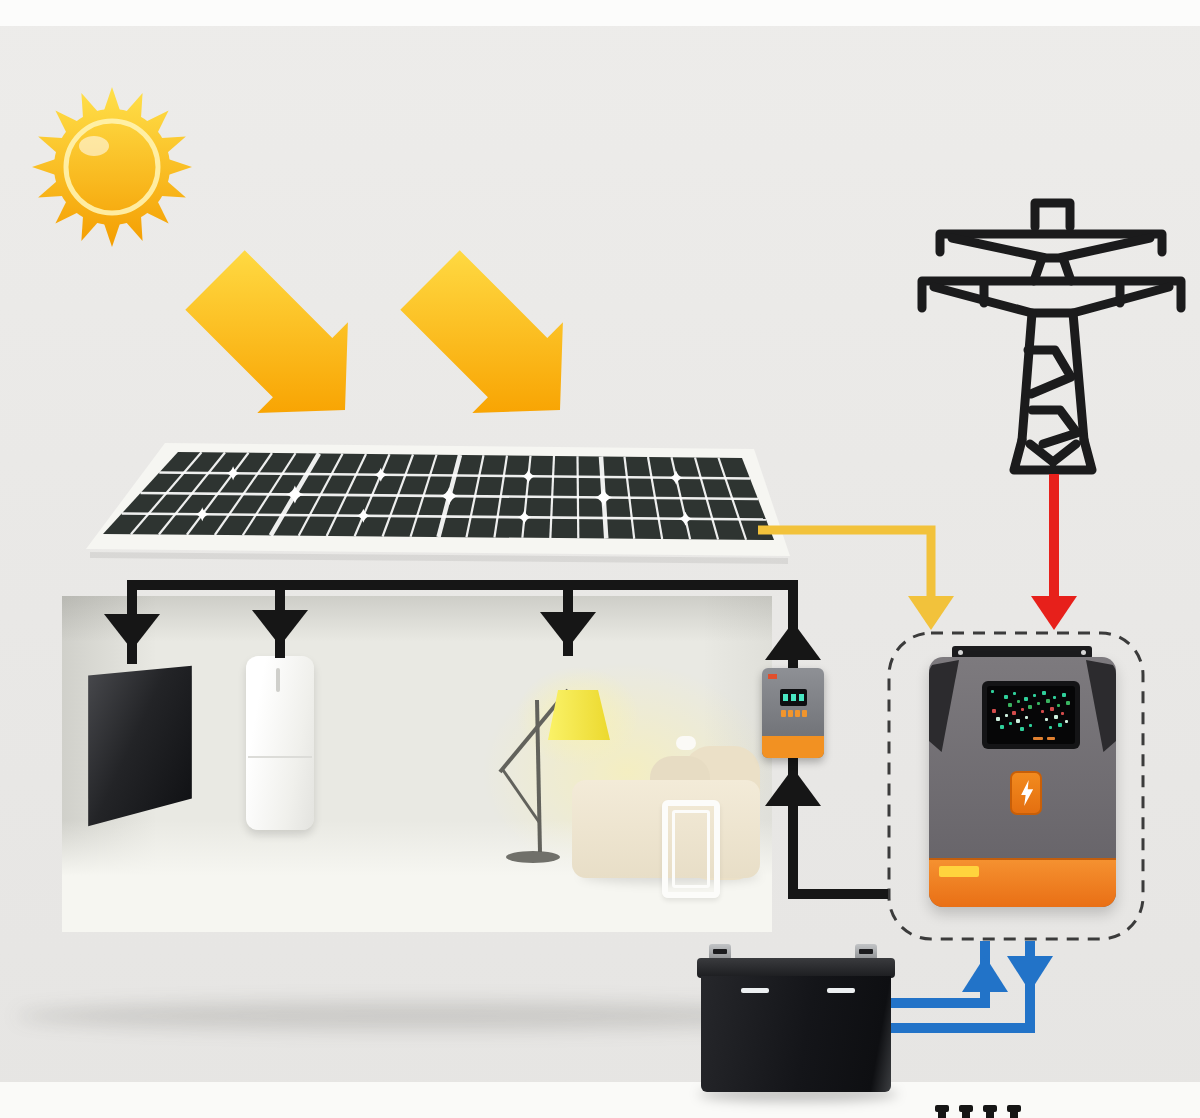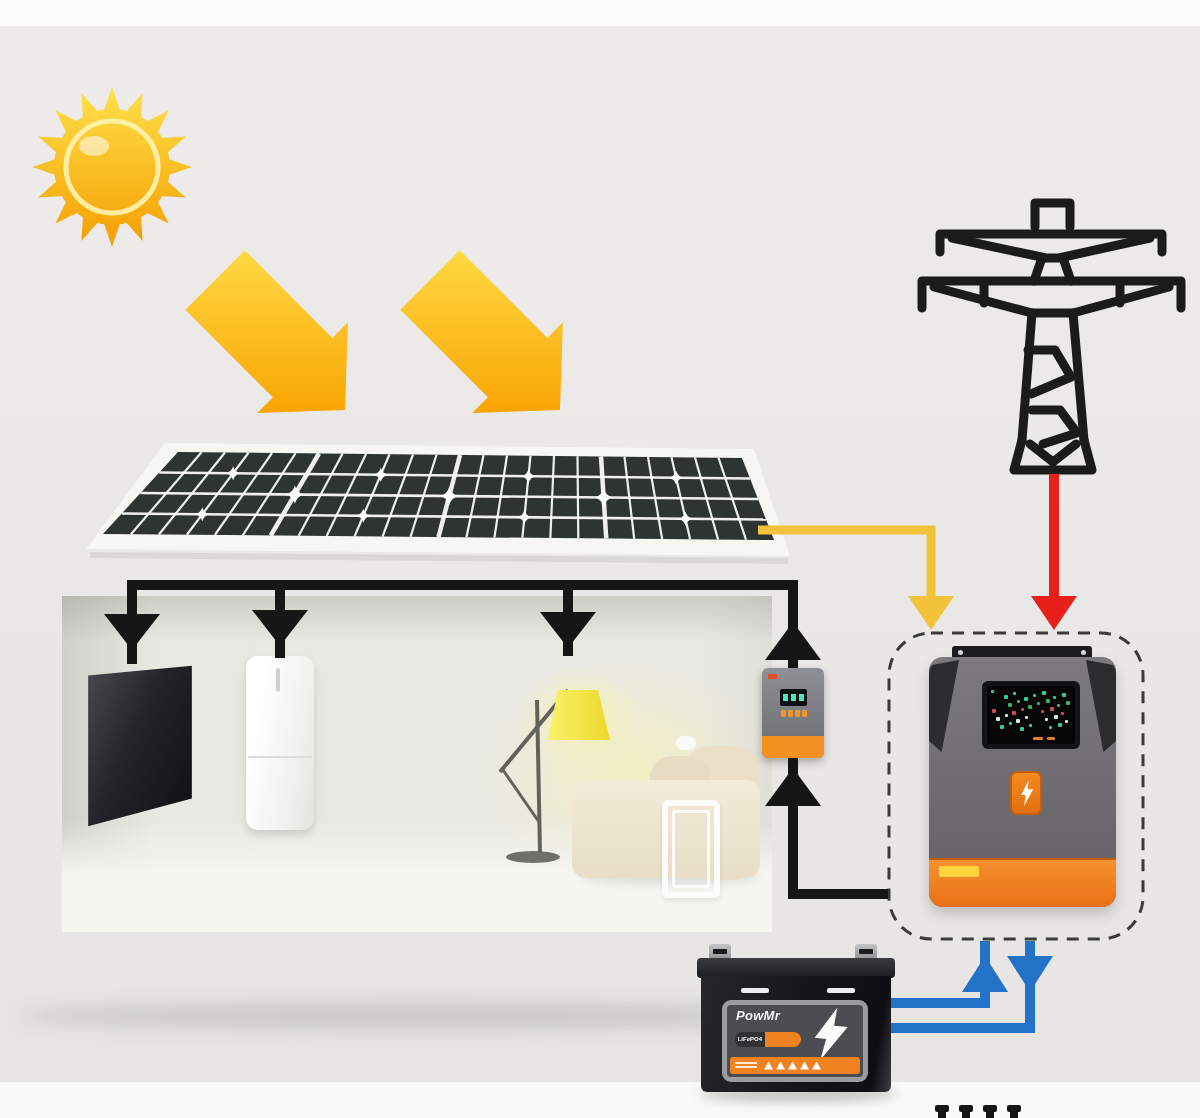--- a/index.html
+++ b/index.html
@@ -375,30 +375,14 @@
   </div>
 
   <div class="abs bat-shadow"></div>
   <span class="bat-term bt1"></span>
   <span class="bat-term bt2"></span>
   <div class="abs bat-lid"></div>
   <div class="abs bat-body">
     <span class="bat-slot sl1"></span>
     <span class="bat-slot sl2"></span>
   </div>
-  <div class="abs bat-label">
-    <span class="bat-brand">PowMr</span>
-    <div class="bat-bolt"></div>
-    <div class="bat-pill">
-      <span class="chem">LiFePO4</span>
-      <span class="spec"></span>
-    </div>
-    <div class="bat-strip">
-      <span class="txt"></span>
-      <span class="warn"></span>
-      <span class="warn"></span>
-      <span class="warn"></span>
-      <span class="warn"></span>
-      <span class="warn"></span>
-    </div>
-  </div>
 
 </div>
 
 </body></html>

